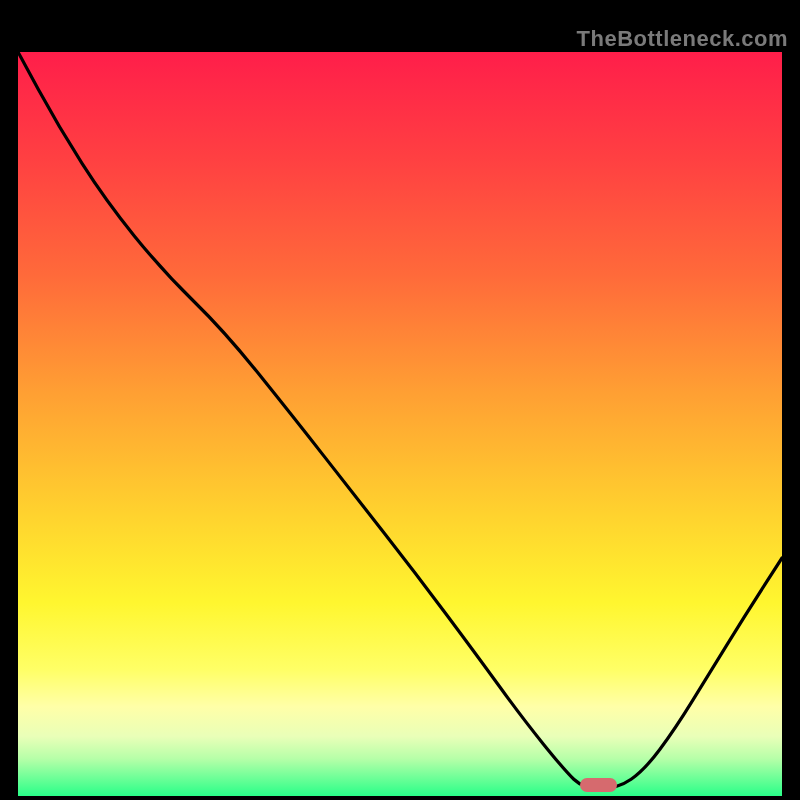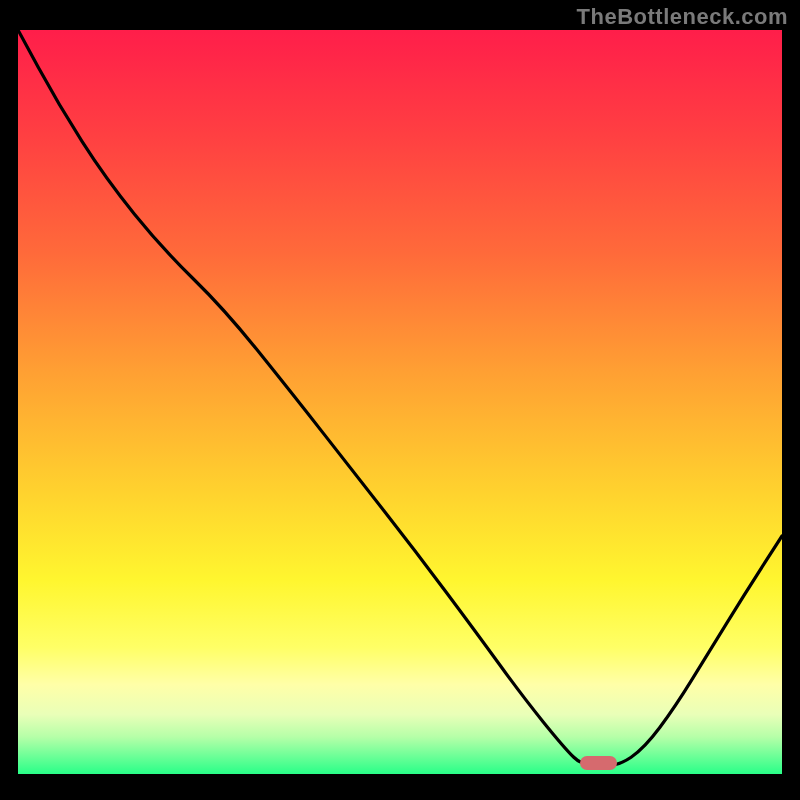--- a/index.html
+++ b/index.html
@@ -8,20 +8,21 @@
     background: #000;
     width: 800px;
     height: 800px;
     overflow: hidden;
   }
   .frame {
     position: relative;
     width: 800px;
     height: 564px;
     background: #000;
+    margin-top: 22px;
   }
   .watermark {
     position: absolute;
     top: 4px;
     right: 12px;
     font-family: Arial, Helvetica, sans-serif;
     font-size: 22px;
     font-weight: bold;
     color: #7a7a7a;
     letter-spacing: 0.5px;

